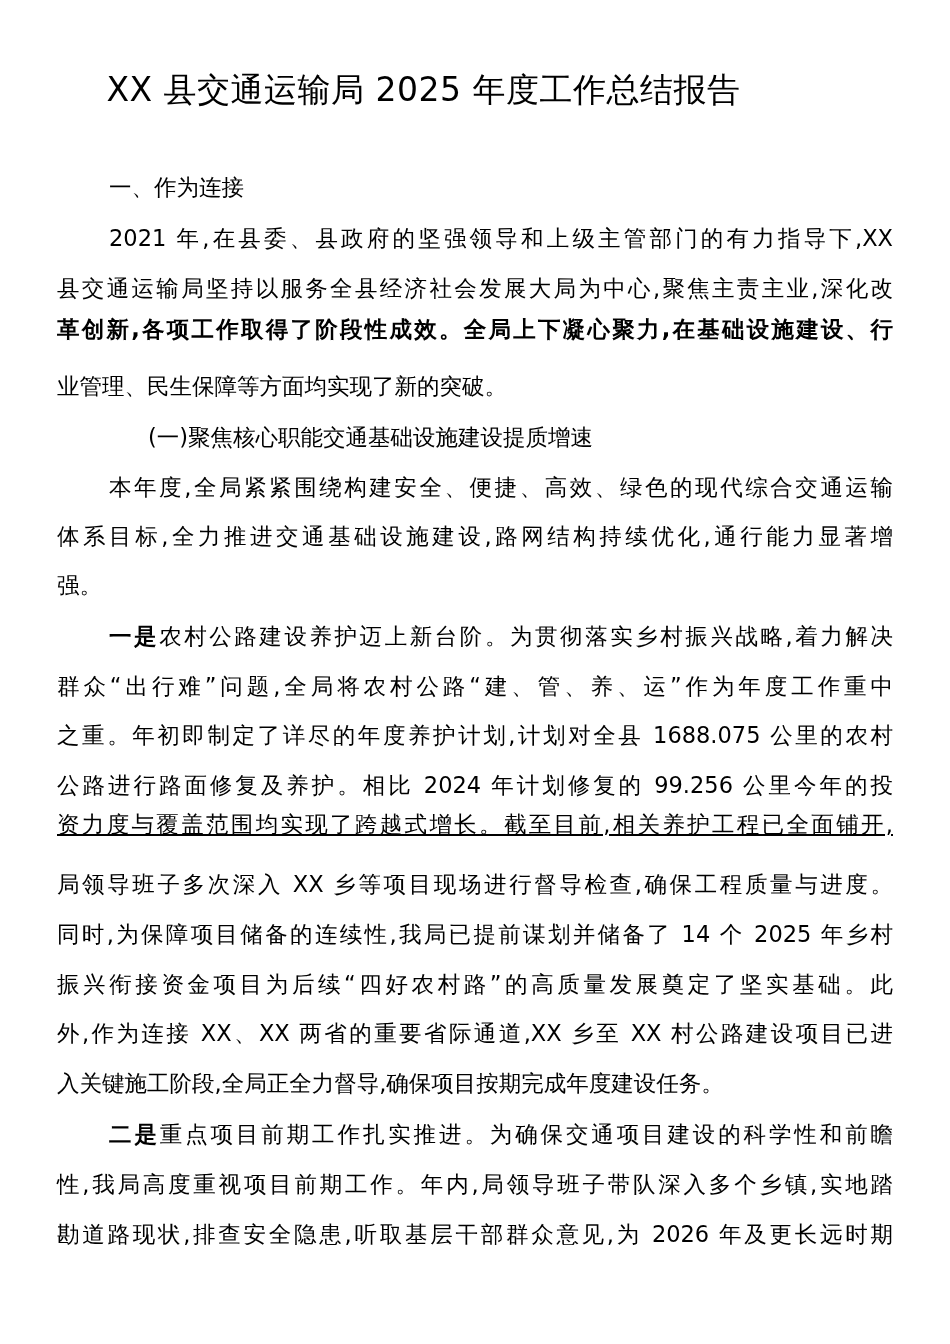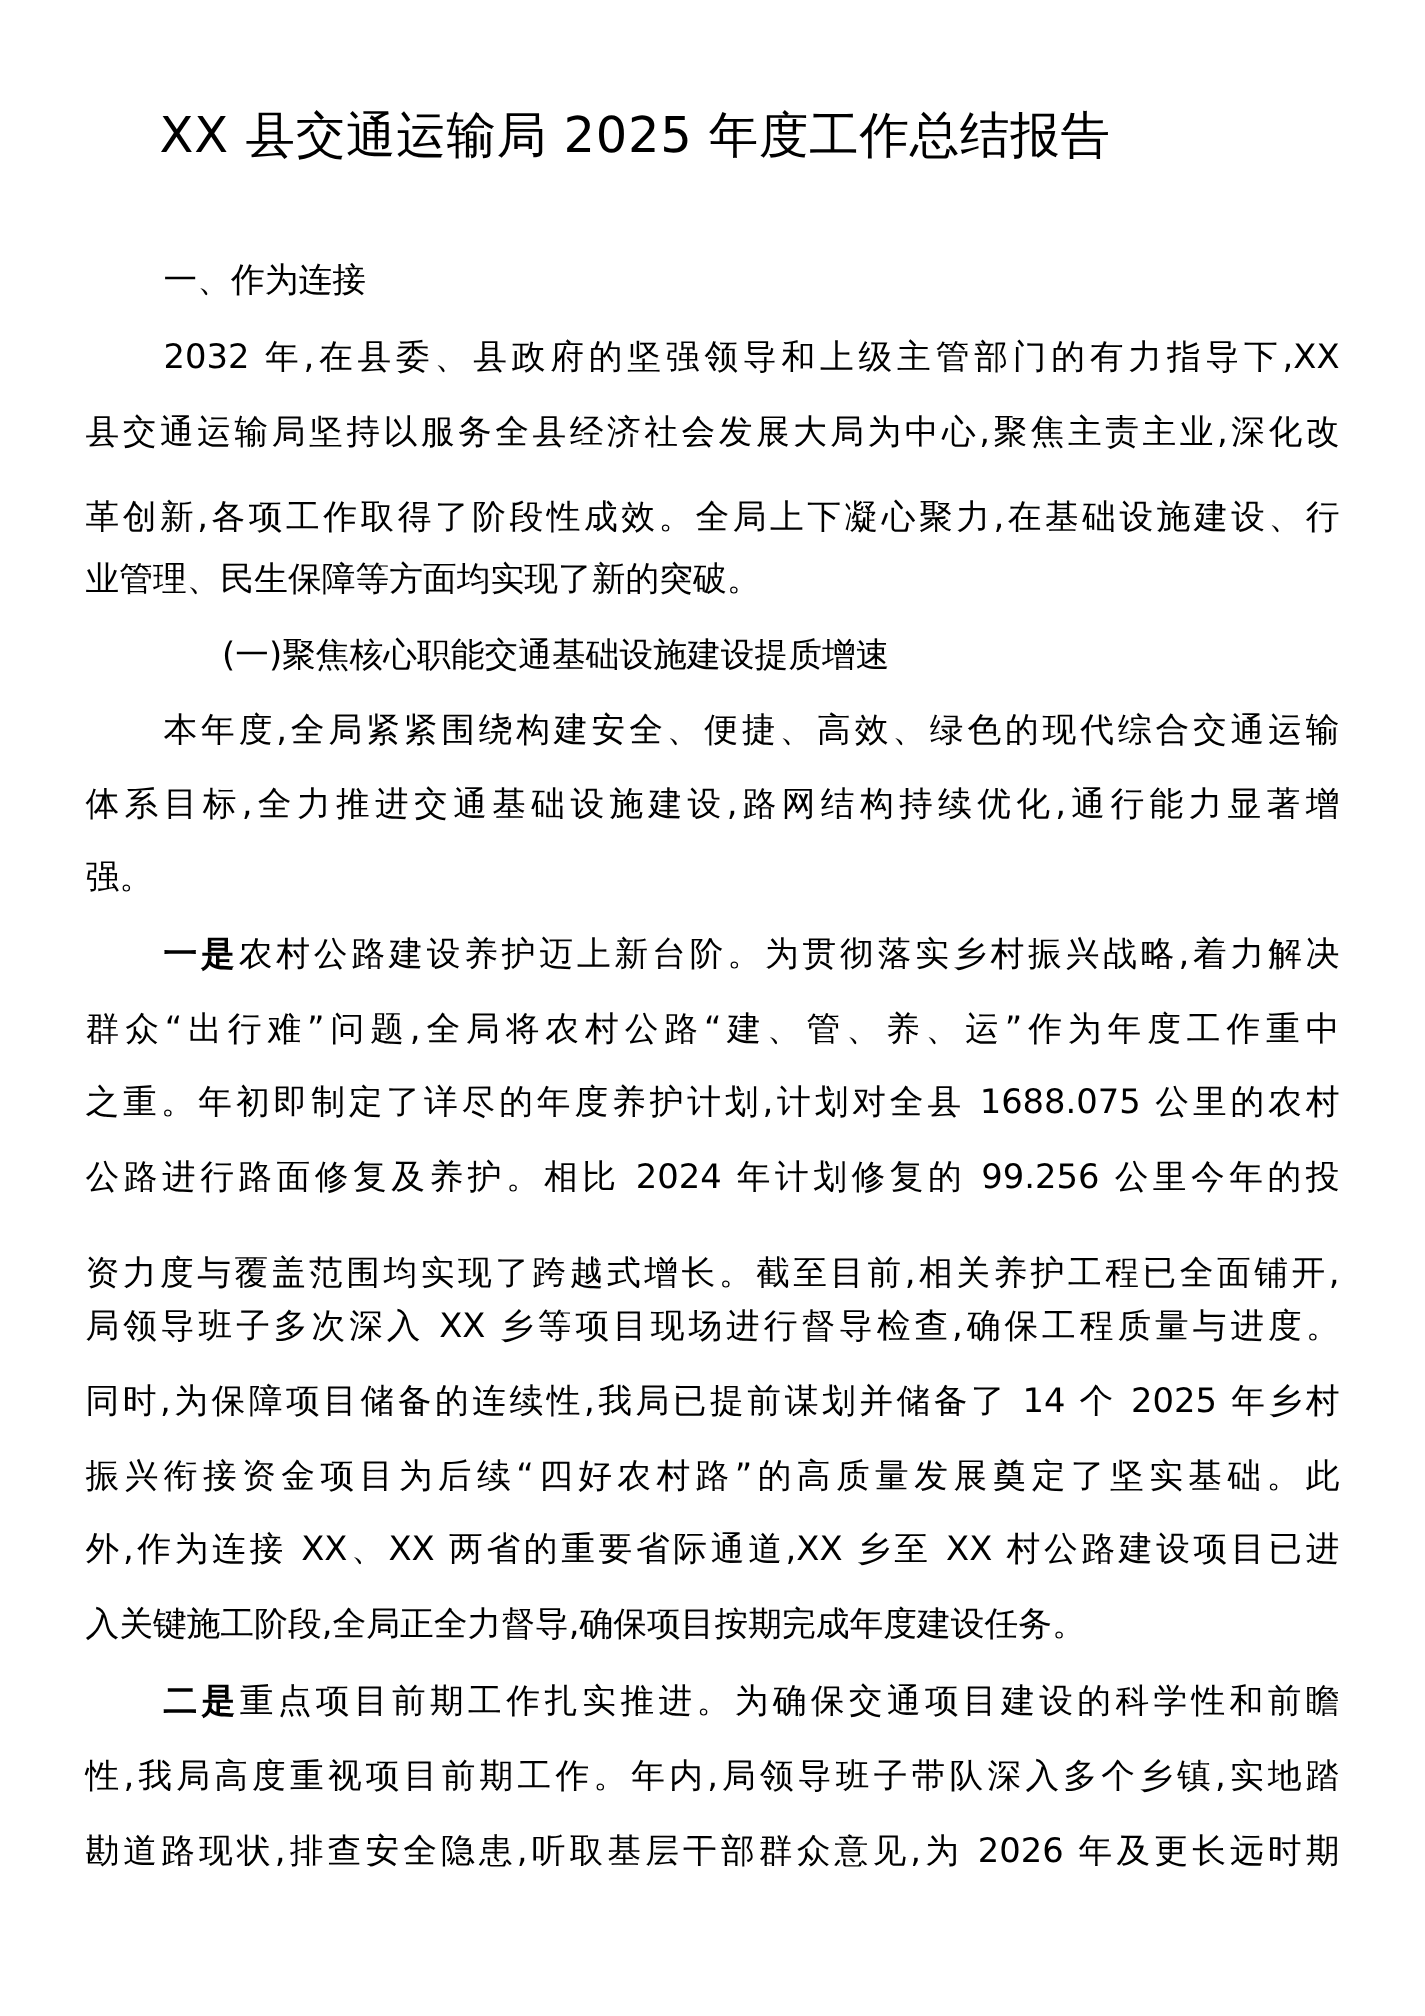--- a/index.html
+++ b/index.html
@@ -12,33 +12,33 @@
   .line.indent { left: 109px; width: 784px; }
   .line.last { text-align-last: left; }
   .line b { font-weight: bold; }
 </style>
 </head>
 <body>
 
 <div class="title">XX 县交通运输局 2025 年度工作总结报告</div>
 <div id="body-lines">
     <div class="line indent last" style="top: 171px;"><span>一、作为连接</span></div>
-    <div class="line indent" style="top: 222px;"><span>2032 年,在县委、县政府的坚强领导和上级主管部门的有力指导下,XX</span></div>
+    <div class="line indent" style="top: 222px;"><span>2021 年,在县委、县政府的坚强领导和上级主管部门的有力指导下,XX</span></div>
     <div class="line" style="top: 272px;"><span>县交通运输局坚持以服务全县经济社会发展大局为中心,聚焦主责主业,深化改</span></div>
-    <div class="line" style="top: 329px;"><span>革创新,各项工作取得了阶段性成效。全局上下凝心聚力,在基础设施建设、行</span></div>
+    <div class="line" style="top: 313px; font-weight: bold;"><span>革创新,各项工作取得了阶段性成效。全局上下凝心聚力,在基础设施建设、行</span></div>
     <div class="line last" style="top: 370px;"><span>业管理、民生保障等方面均实现了新的突破。</span></div>
     <div class="line indent last" style="top: 421px; margin-left: 39px;"><span>(一)聚焦核心职能交通基础设施建设提质增速</span></div>
     <div class="line indent" style="top: 471px;"><span>本年度,全局紧紧围绕构建安全、便捷、高效、绿色的现代综合交通运输</span></div>
     <div class="line" style="top: 520px;"><span>体系目标,全力推进交通基础设施建设,路网结构持续优化,通行能力显著增</span></div>
     <div class="line last" style="top: 569px;"><span>强。</span></div>
     <div class="line indent" style="top: 620px;"><b>一是</b><span>农村公路建设养护迈上新台阶。为贯彻落实乡村振兴战略,着力解决</span></div>
     <div class="line" style="top: 670px;"><span>群众“出行难”问题,全局将农村公路“建、管、养、运”作为年度工作重中</span></div>
     <div class="line" style="top: 719px;"><span>之重。年初即制定了详尽的年度养护计划,计划对全县 1688.075 公里的农村</span></div>
     <div class="line" style="top: 769px;"><span>公路进行路面修复及养护。相比 2024 年计划修复的 99.256 公里今年的投</span></div>
-    <div class="line" style="top: 833px;"><span>资力度与覆盖范围均实现了跨越式增长。截至目前,相关养护工程已全面铺开,</span></div>
+    <div class="line" style="top: 808px; text-decoration: underline;"><span>资力度与覆盖范围均实现了跨越式增长。截至目前,相关养护工程已全面铺开,</span></div>
     <div class="line" style="top: 868px;"><span>局领导班子多次深入 XX 乡等项目现场进行督导检查,确保工程质量与进度。</span></div>
     <div class="line" style="top: 918px;"><span>同时,为保障项目储备的连续性,我局已提前谋划并储备了 14 个 2025 年乡村</span></div>
     <div class="line" style="top: 968px;"><span>振兴衔接资金项目为后续“四好农村路”的高质量发展奠定了坚实基础。此</span></div>
     <div class="line" style="top: 1017px;"><span>外,作为连接 XX、XX 两省的重要省际通道,XX 乡至 XX 村公路建设项目已进</span></div>
     <div class="line last" style="top: 1067px;"><span>入关键施工阶段,全局正全力督导,确保项目按期完成年度建设任务。</span></div>
     <div class="line indent" style="top: 1118px;"><b>二是</b><span>重点项目前期工作扎实推进。为确保交通项目建设的科学性和前瞻</span></div>
     <div class="line" style="top: 1168px;"><span>性,我局高度重视项目前期工作。年内,局领导班子带队深入多个乡镇,实地踏</span></div>
     <div class="line" style="top: 1218px;"><span>勘道路现状,排查安全隐患,听取基层干部群众意见,为 2026 年及更长远时期</span></div>
   </div>
 

